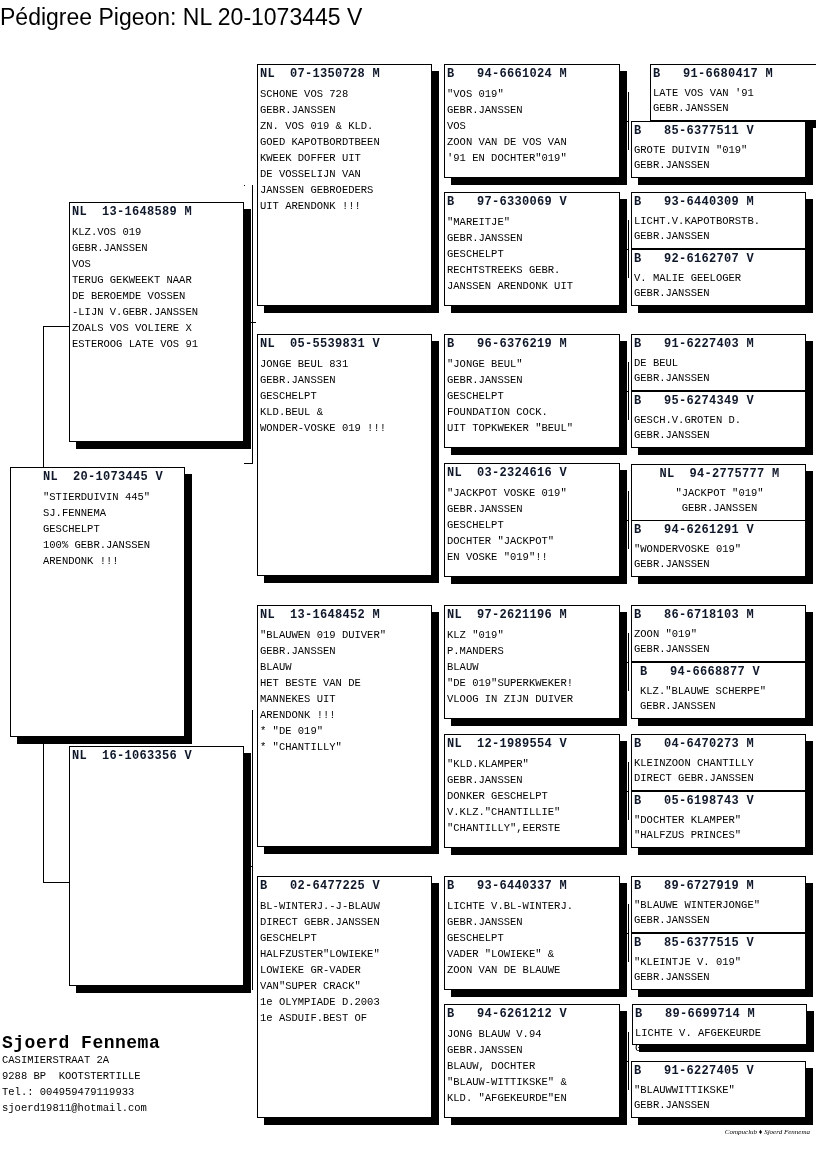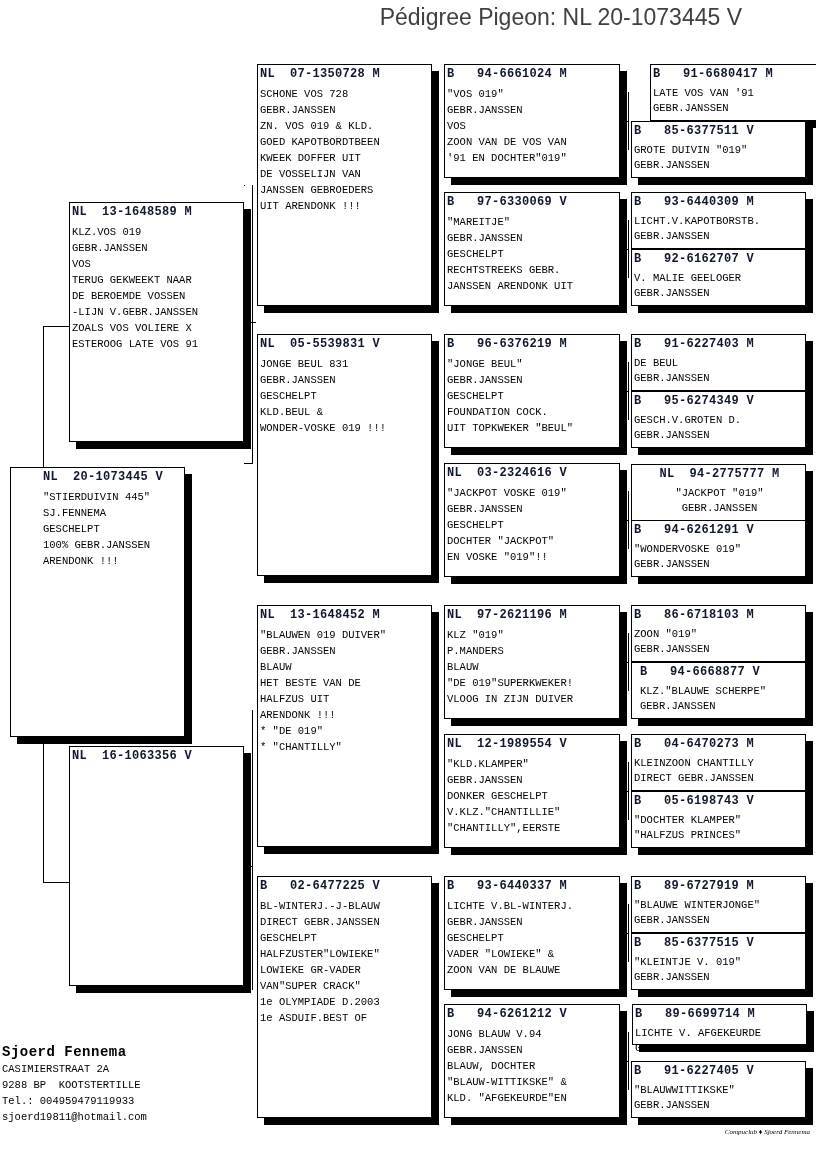--- a/index.html
+++ b/index.html
@@ -1,25 +1,25 @@
 <!DOCTYPE html>
 <html><head>
 <meta charset="utf-8">
 <style>
   html, body { margin:0; padding:0; background:#ffffff; }
   body { width:816px; height:1172px; position:relative; overflow:hidden; font-family:"Liberation Mono", "DejaVu Sans Mono", monospace; color:#000; }
-  .title { position:absolute; left:0; top:4px; width:742px; text-align:right; font-family:"Liberation Sans", sans-serif; font-size:23px; color:#404040; }
+  .title { position:absolute; left:0; top:4px; width:742px; text-align:left; font-family:"Liberation Sans", sans-serif; font-size:23px; color:#000000; }
   .card { position:absolute; background:#fff; border:1px solid #000; box-shadow:7px 7px 0 #000; box-sizing:border-box; padding:2px 0 0 2px; }
   .card .hdr { color:#0f172a; font-weight:bold; font-size:12px; line-height:14px; white-space:pre; letter-spacing:0.3px; }
   .card .ln { font-size:10.5px; line-height:16px; white-space:pre; }
   .card.small .ln { line-height:14.5px; }
   .card .body { margin-top:5px; }
   .line { position:absolute; background:#000; }
   .owner { position:absolute; left:2px; top:1035px; }
-  .owner .name { font-weight:bold; font-size:14px; line-height:17px; letter-spacing:0.5px;margin-top:9px; }
+  .owner .name { font-weight:bold; font-size:18px; line-height:17px; letter-spacing:0.5px; }
   .owner .ln { font-size:10.5px; line-height:16px; white-space:pre; }
   .footer { position:absolute; right:6px; top:1128px; font-size:7px; font-style:italic; font-family:"Liberation Serif", serif; }
 </style>
 </head>
 <body>
 
 <div class="title">Pédigree Pigeon: NL  20-1073445 V</div>
 
 <div id="lines">
     <div class="line" style="left: 43px; top: 326px; width: 1px; height: 141px;"></div>
@@ -108,21 +108,21 @@
         <div class="ln">WONDER-VOSKE 019 !!!</div>
       </div>
     </div>
     <div class="card" style="left: 257px; top: 605px; width: 175px; height: 242px;">
       <div class="hdr">NL  13-1648452 M</div>
       <div class="body">
         <div class="ln">"BLAUWEN 019 DUIVER"</div>
         <div class="ln">GEBR.JANSSEN</div>
         <div class="ln">BLAUW</div>
         <div class="ln">HET BESTE VAN DE</div>
-        <div class="ln">HALFZUS UIT</div>
+        <div class="ln">MANNEKES UIT</div>
         <div class="ln">ARENDONK !!!</div>
         <div class="ln">* "DE 019"</div>
         <div class="ln">* "CHANTILLY"</div>
       </div>
     </div>
     <div class="card" style="left: 257px; top: 876px; width: 175px; height: 242px;">
       <div class="hdr">B   02-6477225 V</div>
       <div class="body">
         <div class="ln">BL-WINTERJ.-J-BLAUW</div>
         <div class="ln">DIRECT GEBR.JANSSEN</div>

